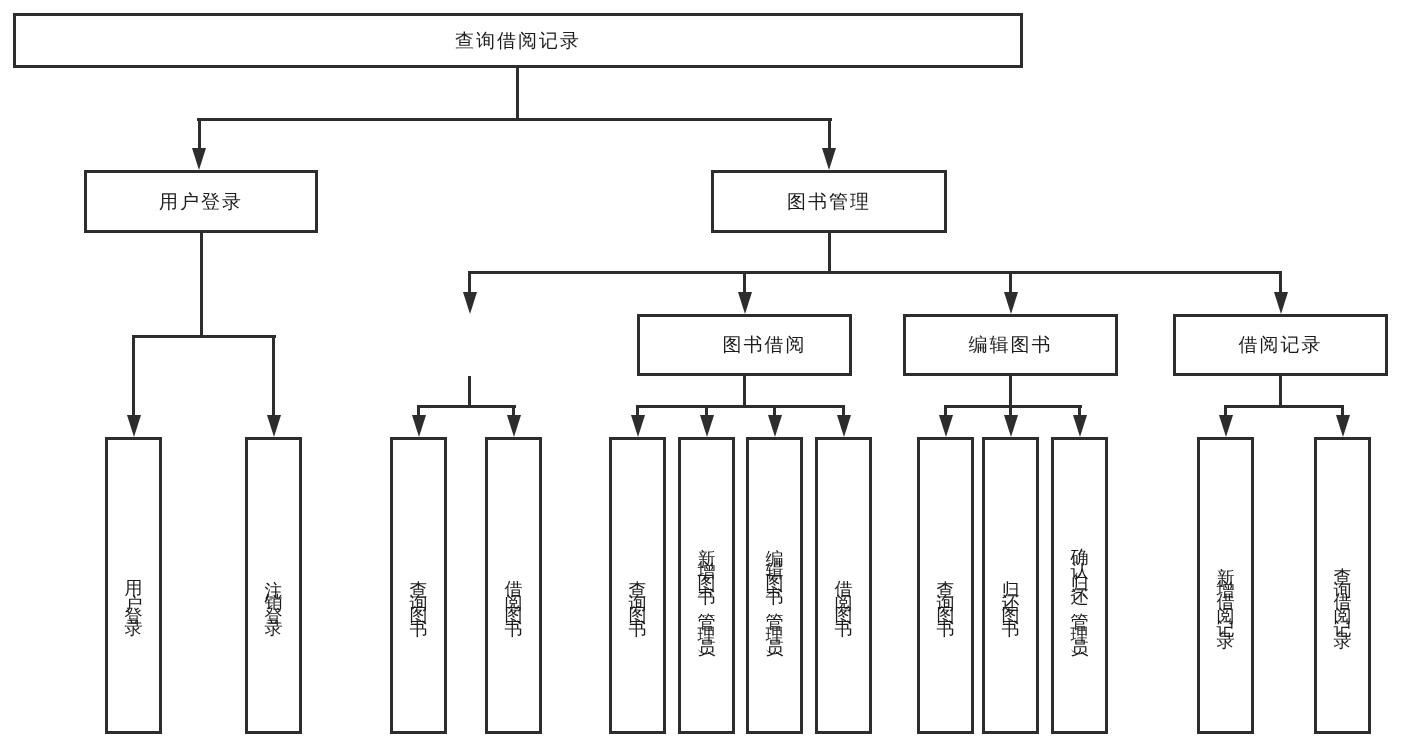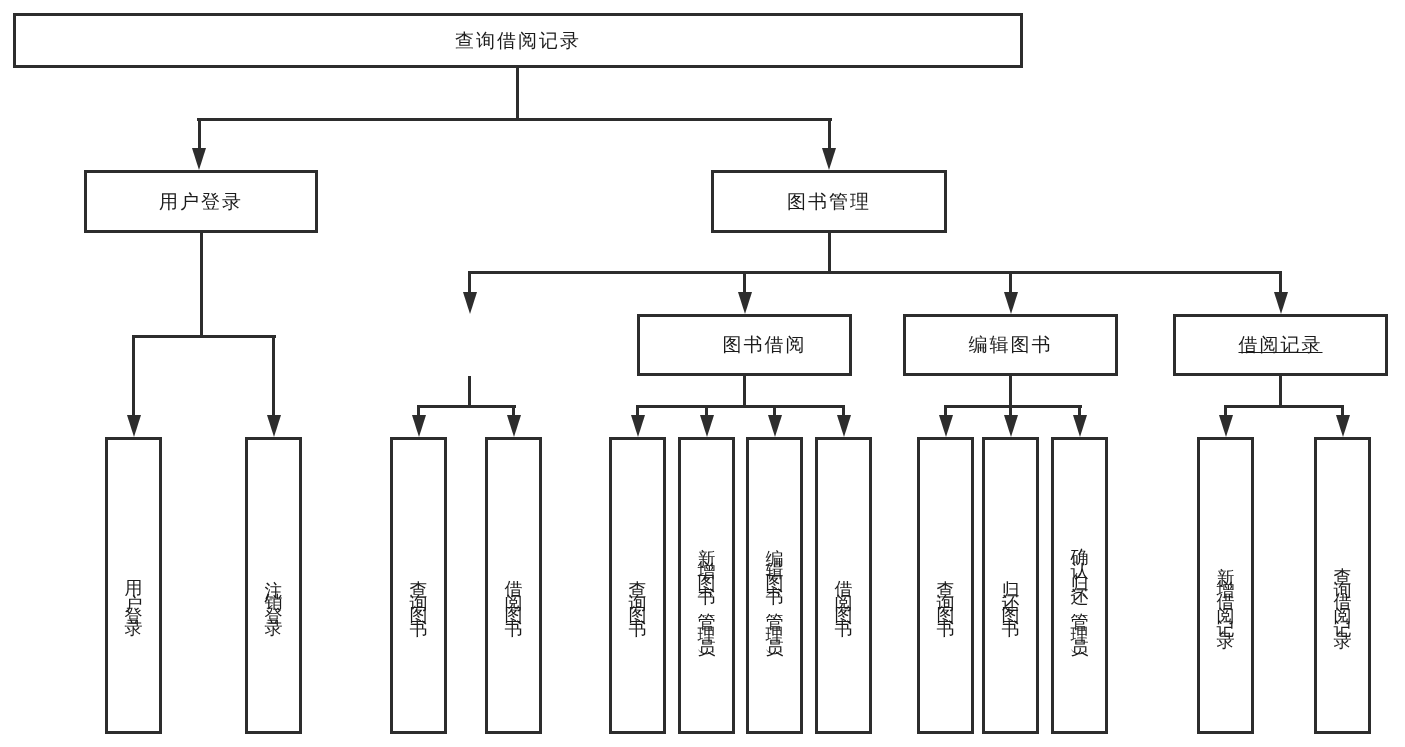--- a/index.html
+++ b/index.html
@@ -96,21 +96,21 @@
   <div class="tri" style="left:1004px;top:292px;"></div>
   <div class="vl" style="left:1279px;top:271px;height:23px;"></div>
   <div class="tri" style="left:1274px;top:292px;"></div>
 
   <div class="box h" style="left:637px;top:314px;width:215px;height:62px;padding-left:40px;">
     <span>图书借阅</span>
   </div>
   <div class="box h" style="left:903px;top:314px;width:215px;height:62px;">
     <span>编辑图书</span>
   </div>
-  <div class="box h" style="left:1173px;top:314px;width:215px;height:62px;text-decoration:underline;">
+  <div class="box h" style="left:1173px;top:314px;width:215px;height:62px;">
     <span>借阅记录</span>
   </div>
 
   <div class="vl" style="left:468px;top:376px;height:31px;"></div>
   <div class="hl" style="left:417px;top:405px;width:99px;"></div>
   <div class="vl" style="left:417px;top:405px;height:13px;"></div>
   <div class="tri" style="left:412px;top:415px;"></div>
   <div class="vl" style="left:512px;top:405px;height:13px;"></div>
   <div class="tri" style="left:507px;top:415px;"></div>
 

